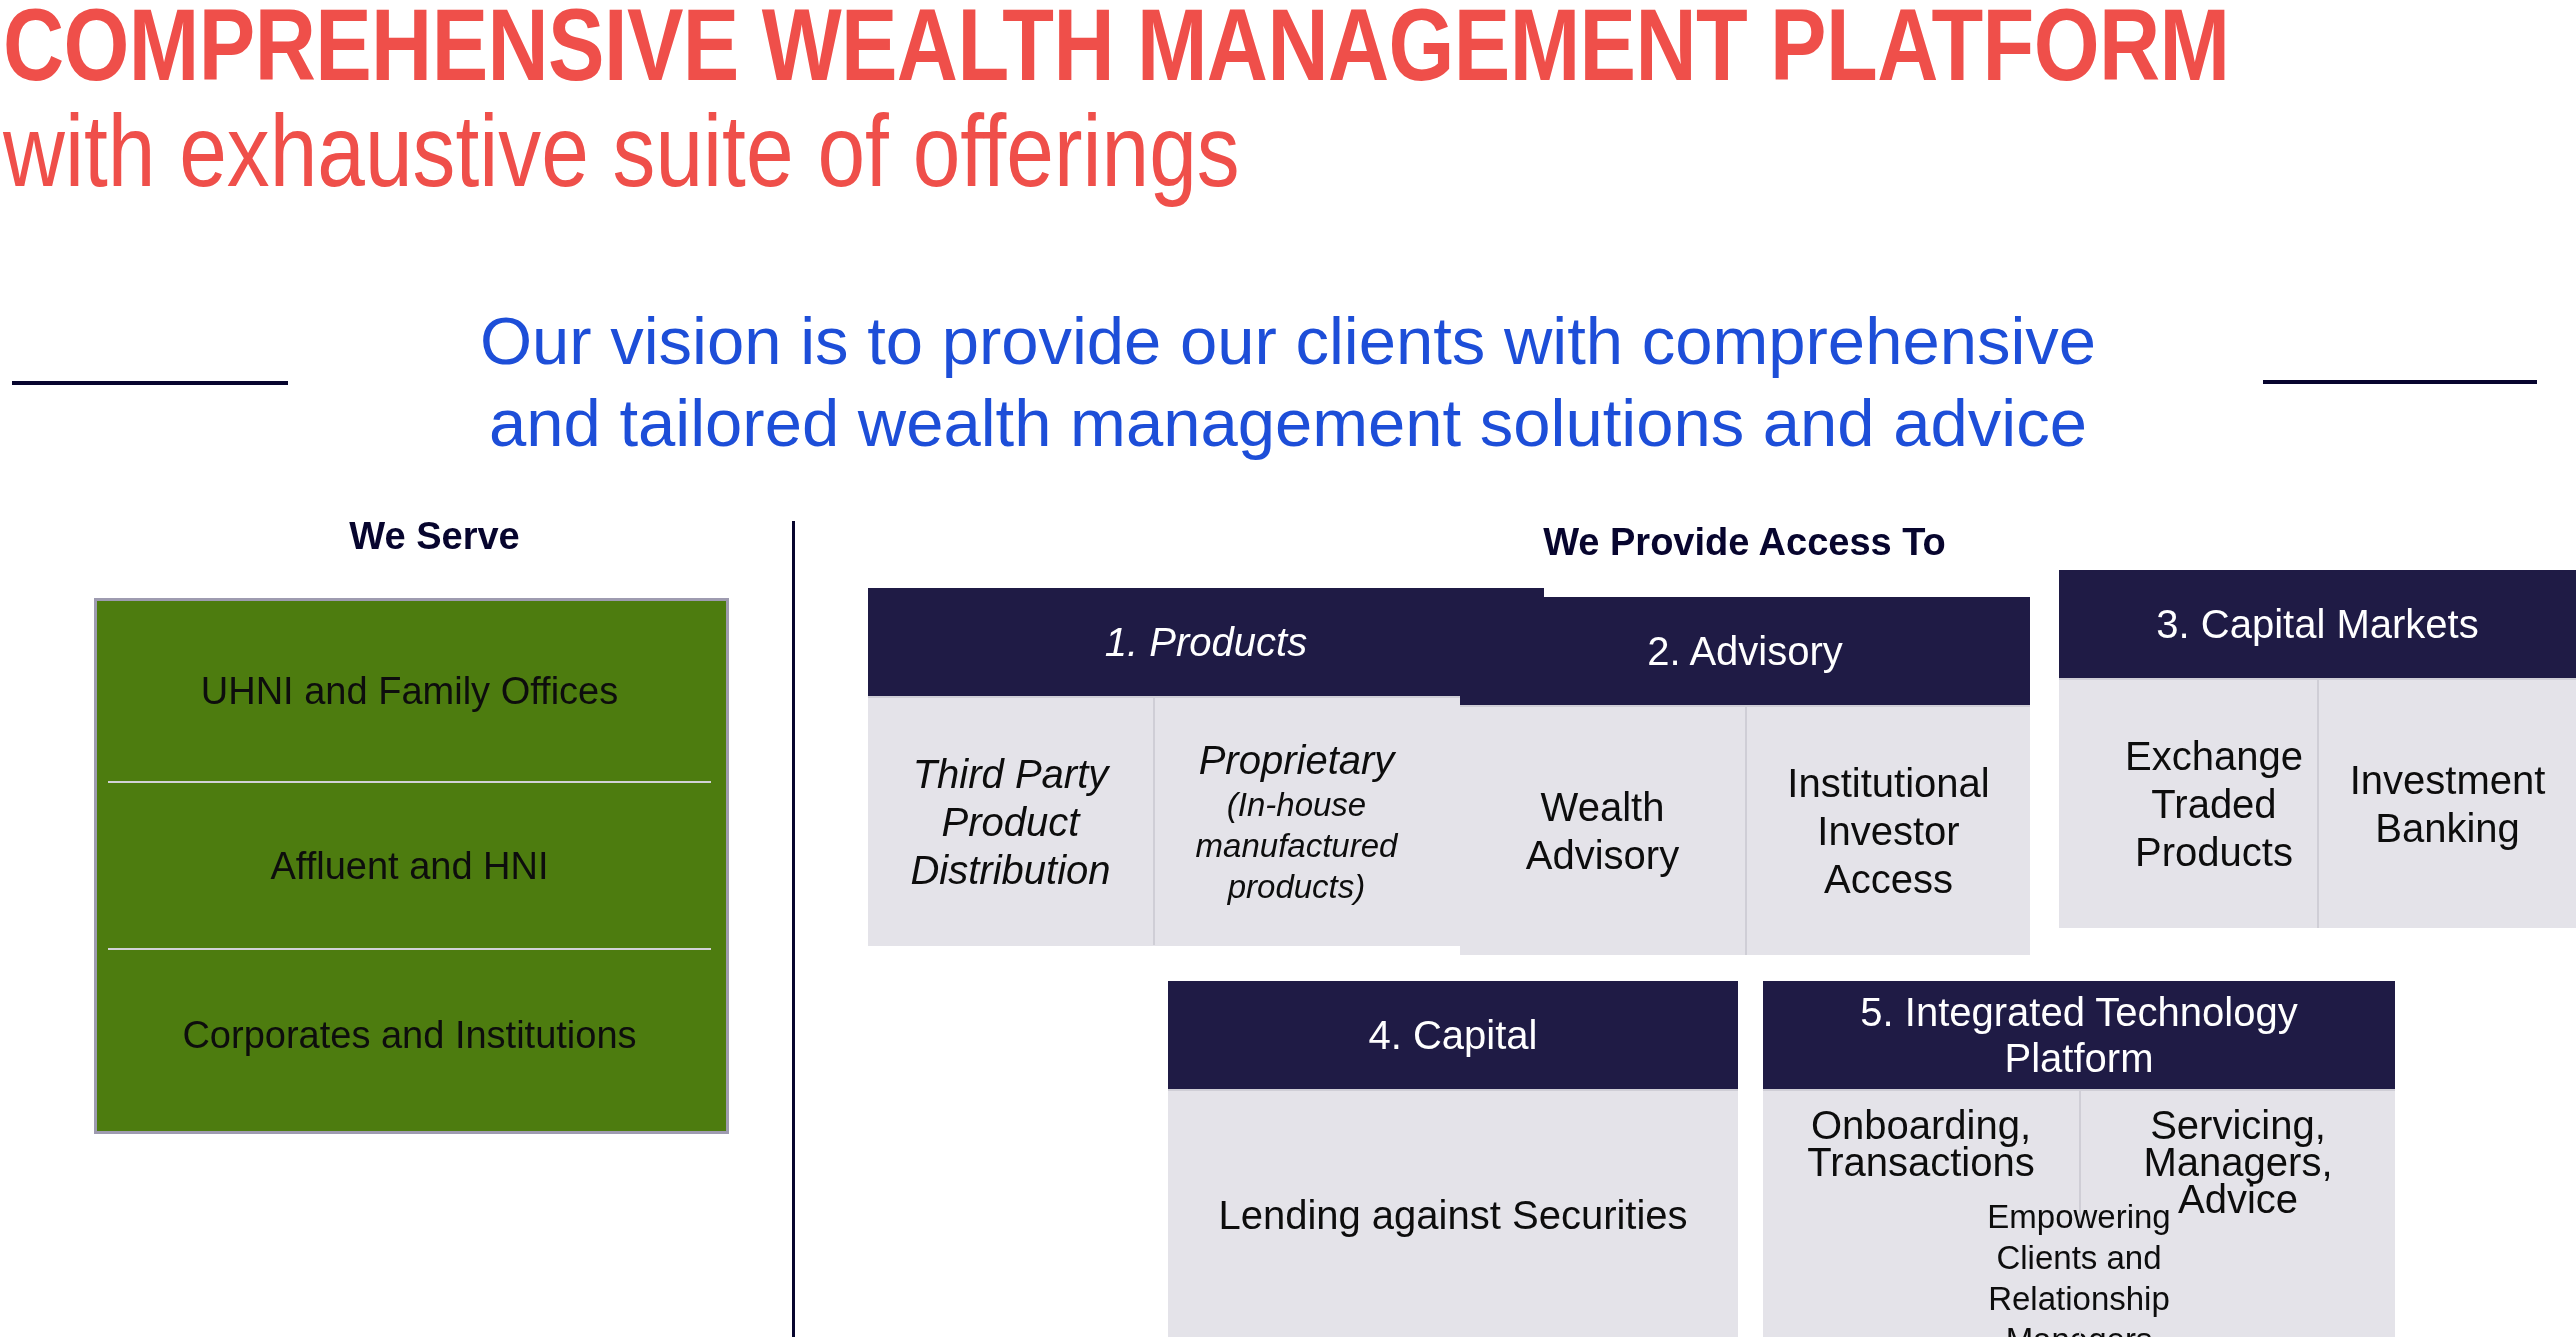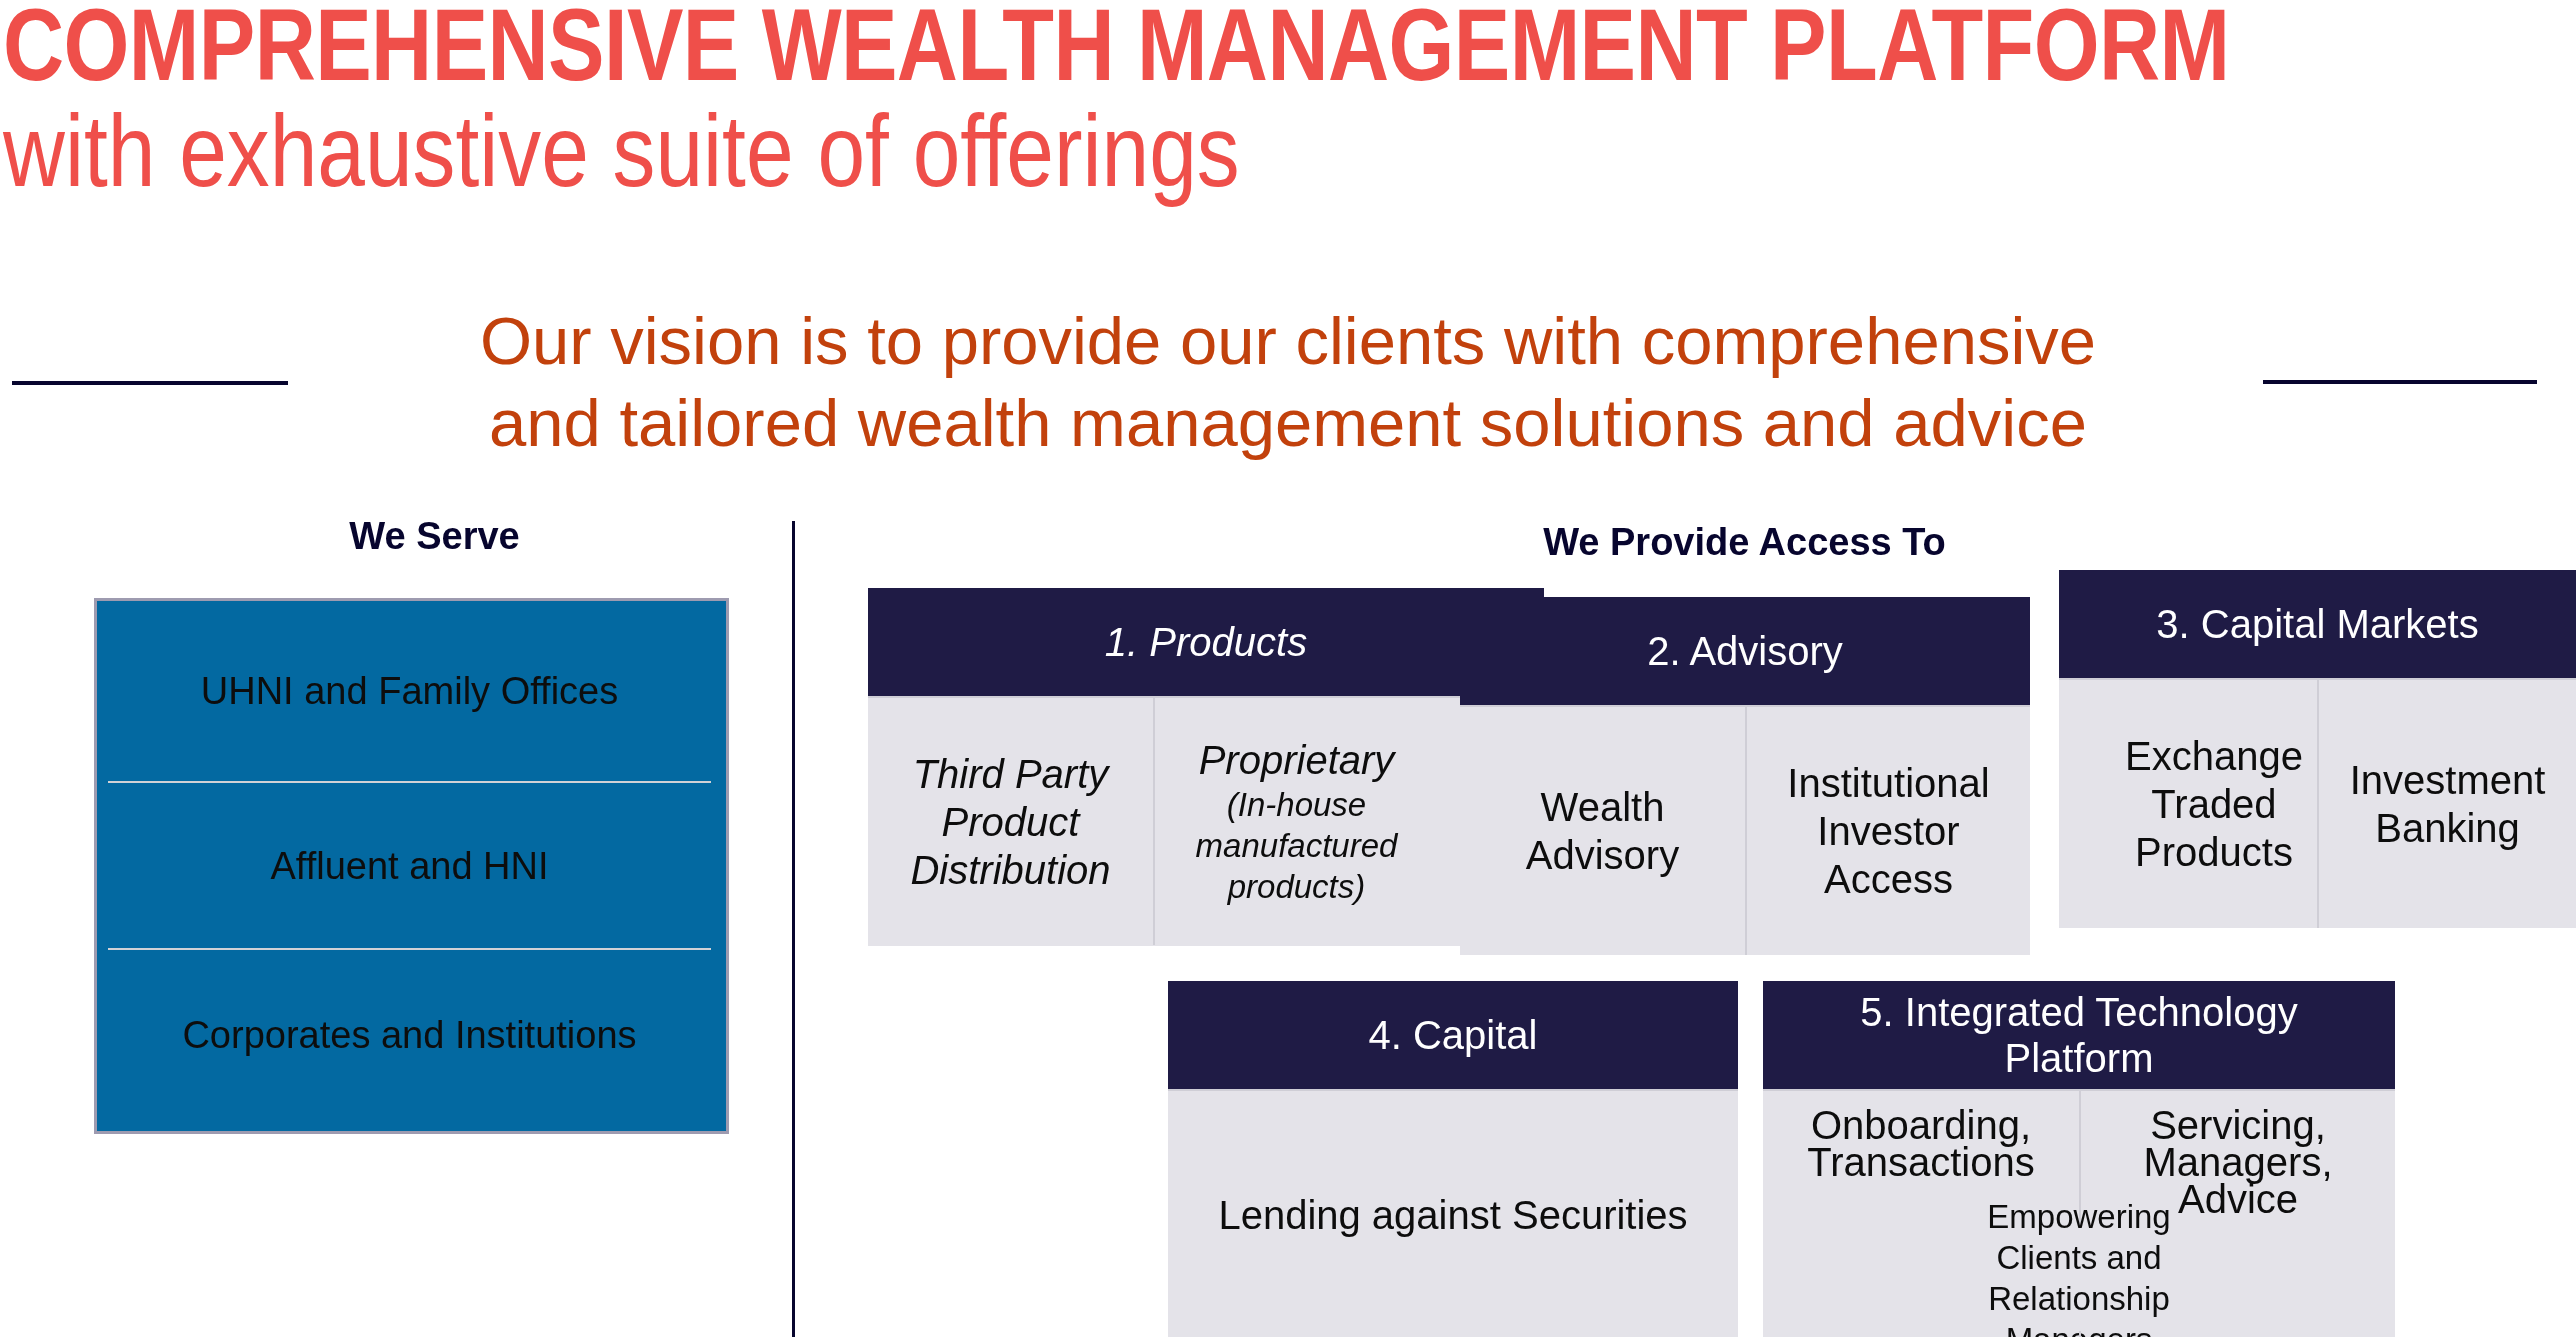--- a/index.html
+++ b/index.html
@@ -4,27 +4,27 @@
   <style>
     html, body { margin: 0; padding: 0; background: #ffffff; }
     body { width: 2576px; height: 1338px; position: relative; overflow: hidden;
            font-family: "Liberation Sans", "DejaVu Sans", sans-serif; }
     .abs { position: absolute; }
     .title { left: 2.7px; top: -11px; font-size: 102px; font-weight: 700; color: #ef4f4a;
              letter-spacing: -0.7px; white-space: nowrap; transform-origin: left top; transform: scaleX(0.83); line-height: 1.1; }
     .subtitle { left: 2.7px; top: 95px; font-size: 102px; font-weight: 400; color: #ef4f4a;
                 white-space: nowrap; transform-origin: left top; transform: scaleX(0.84); line-height: 1.1; }
     .rule { height: 4.1px; background: #07052e; }
-    .vision { left: 300px; width: 1976px; top: 300px; text-align: center; color: #c2410c;
+    .vision { left: 300px; width: 1976px; top: 300px; text-align: center; color: #1d4ed8;
               font-size: 67px; line-height: 82px; }
     .vision span { display: block; white-space: nowrap; }
     .vdivider { left: 792px; top: 521px; width: 3.4px; height: 816px; background: #07052e; }
     .section-head { font-weight: 700; color: #07052e; font-size: 38px; text-align: center; white-space: nowrap; }
     .serve-box { left: 94px; top: 598px; width: 635px; height: 536px; box-sizing: border-box;
-                 border: 3.4px solid #9e9bb0; background: #0369a1; }
+                 border: 3.4px solid #9e9bb0; background: #4d7c0f; }
     .serve-item { position: absolute; left: 11px; right: 15px; display: flex; align-items: center; justify-content: center;
                   font-size: 38px; color: #0d0d0d; white-space: nowrap; }
     .serve-sep { position: absolute; left: 11px; right: 15px; height: 2px; background: #d2d2d6; }
     .card { position: absolute; background: #e4e3e9; }
     .card-head { position: absolute; left: 0; right: 0; top: 0; background: #1f1b45; color: #ffffff;
                  display: flex; align-items: center; justify-content: center; text-align: center;
                  font-size: 40px; line-height: 46px; border-bottom: 2px solid #cfced6; box-sizing: border-box; }
     .cell { position: absolute; display: flex; align-items: center; justify-content: center; text-align: center;
             color: #0d0d0d; font-size: 40px; line-height: 48px; box-sizing: border-box; padding: 0 6.8px; }
     .cell.small { font-size: 33px; line-height: 41px; }

